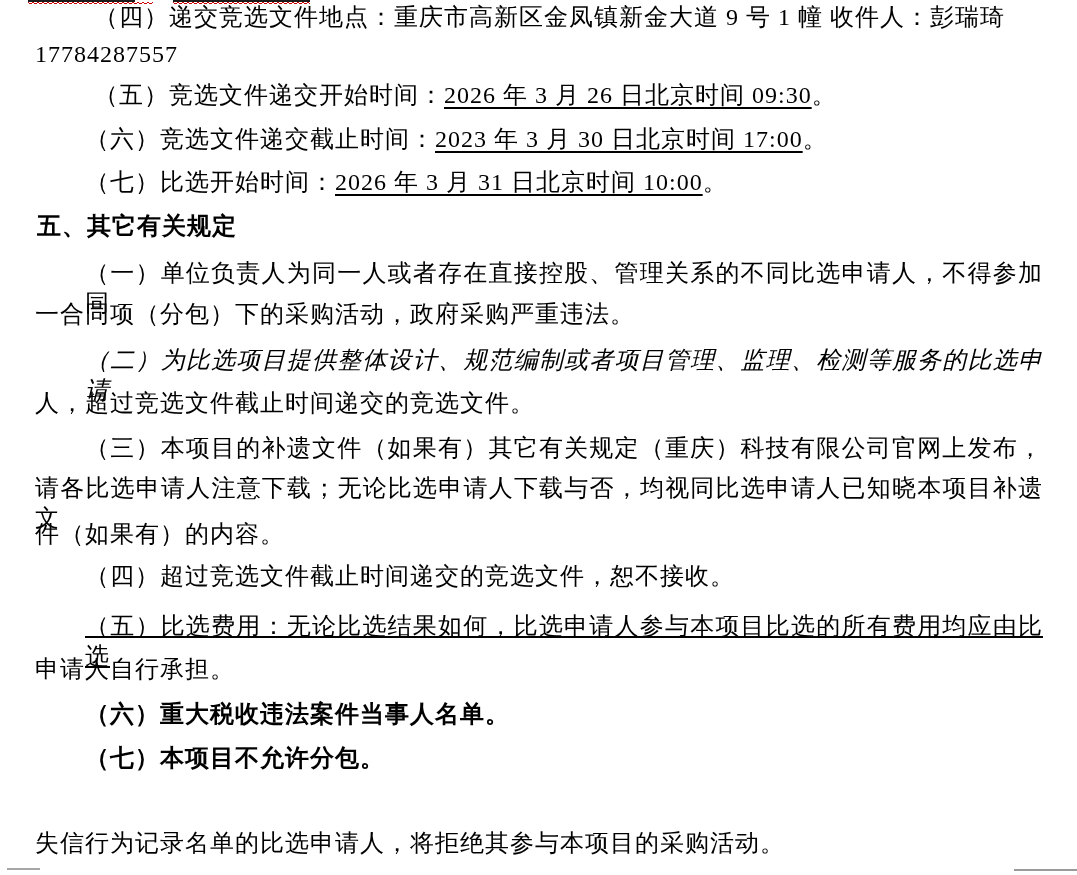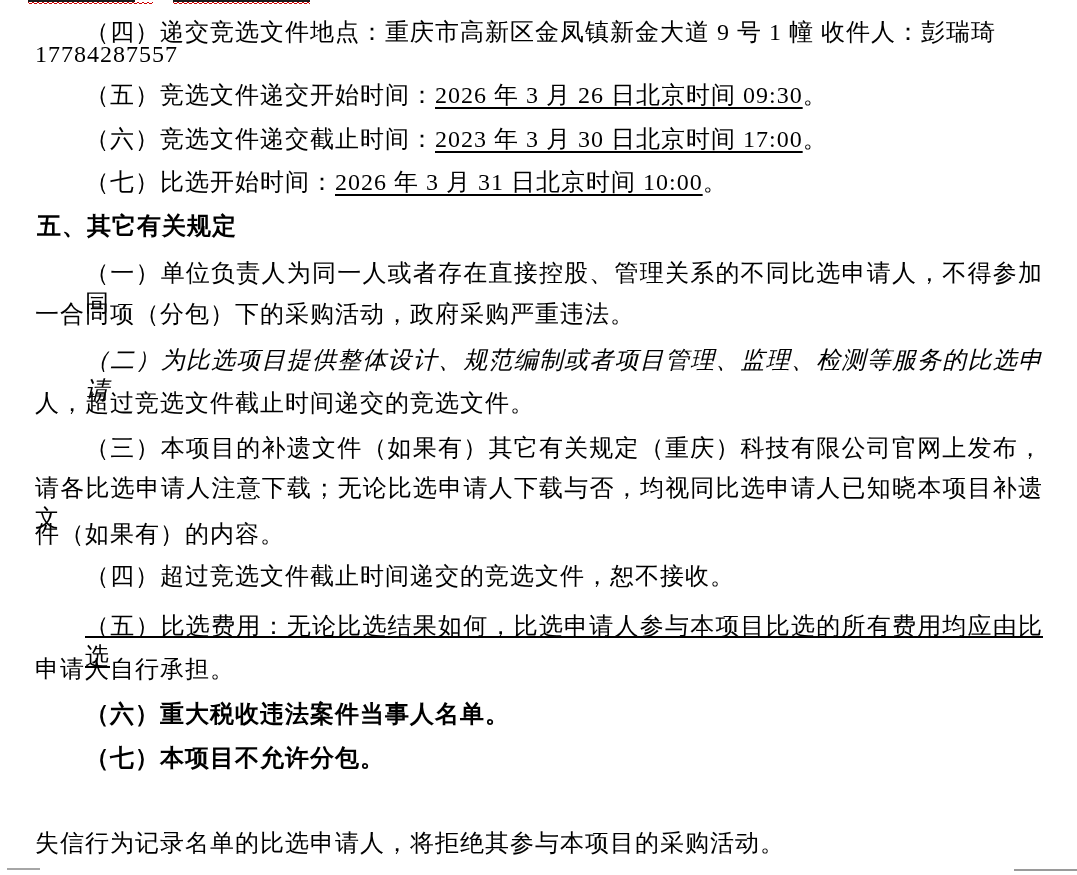--- a/index.html
+++ b/index.html
@@ -57,28 +57,28 @@
 
   <div class="remnant" id="remnant-1">
     <div class="black-underline" style="width:107px;"></div>
     <div class="squiggle"></div>
   </div>
   <div class="remnant" id="remnant-2">
     <div class="black-underline"></div>
     <div class="squiggle"></div>
   </div>
 
-  <div class="line indent" style="top:17px;">
+  <div class="line indent" style="top:2px;margin-left:9px;">
     <span>（四）递交竞选文件地点：重庆市高新区金凤镇新金大道 9 号 1 幢  收件人：彭瑞琦</span>
   </div>
   <div class="line" style="top:39px;">
     <span>17784287557</span>
   </div>
 
-  <div class="line indent" style="top:80px;">
+  <div class="line indent" style="top:80px;margin-left:9px;">
     <span>（五）竞选文件递交开始时间：</span><span class="u">2026 年 3 月 26 日北京时间 09:30</span><span>。</span>
   </div>
 
   <div class="line indent" style="top:124px;">
     <span>（六）竞选文件递交截止时间：</span><span class="u">2023 年 3 月 30 日北京时间 17:00</span><span>。</span>
   </div>
 
   <div class="line indent" style="top:167px;">
     <span>（七）比选开始时间：</span><span class="u">2026 年 3 月 31 日北京时间 10:00</span><span>。</span>
   </div>

